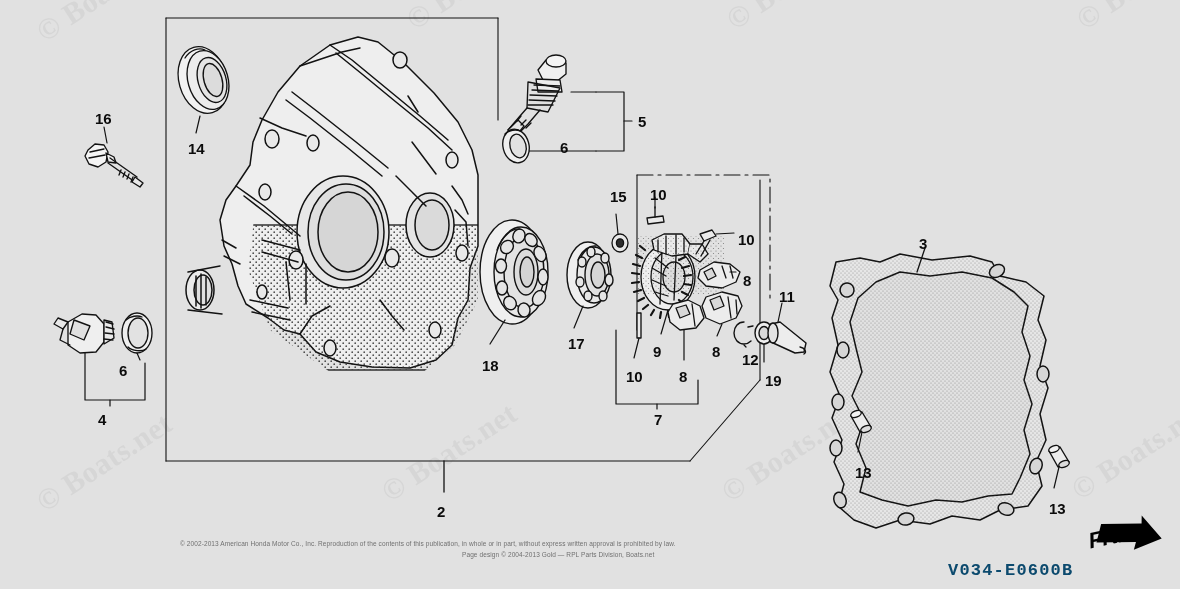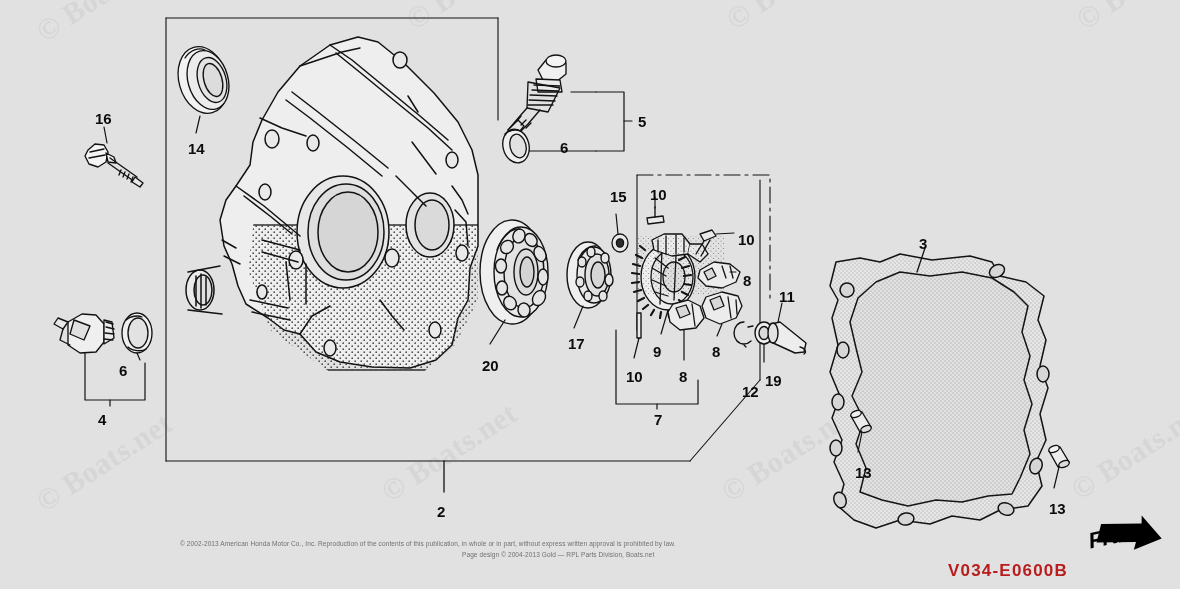--- a/index.html
+++ b/index.html
@@ -43,25 +43,25 @@
   .copy {
     position: absolute;
     font-family: "Liberation Sans", sans-serif;
     font-size: 6.5px;
     color: #707070;
     white-space: nowrap;
     letter-spacing: 0.1px;
   }
   .partno {
     position: absolute;
-    font-family: Liberation Sans, sans-serif;
+    font-family: Liberation Mono, monospace;
     font-weight: bold;
     font-size: 17px;
     letter-spacing: 1.2px;
-    color: #b91c1c;
+    color: #0c4a6e;
     white-space: nowrap;
   }
   .frtxt {
     position: absolute;
     font-family: "Liberation Sans", sans-serif;
     font-weight: bold;
     font-style: italic;
     font-size: 22px;
     color: #000;
     transform: rotate(-12deg);
@@ -461,25 +461,25 @@
       <div class="lbl" style="left: 98px; top: 411px;">4</div>
       <div class="lbl" style="left: 610px; top: 188px;">15</div>
       <div class="lbl" style="left: 650px; top: 186px;">10</div>
       <div class="lbl" style="left: 738px; top: 231px;">10</div>
       <div class="lbl" style="left: 626px; top: 368px;">10</div>
       <div class="lbl" style="left: 743px; top: 272px;">8</div>
       <div class="lbl" style="left: 712px; top: 343px;">8</div>
       <div class="lbl" style="left: 679px; top: 368px;">8</div>
       <div class="lbl" style="left: 653px; top: 343px;">9</div>
       <div class="lbl" style="left: 779px; top: 288px;">11</div>
-      <div class="lbl" style="left: 742px; top: 351px; margin-top: 32px;">12</div>
+      <div class="lbl" style="left: 742px; top: 351px;">12</div>
       <div class="lbl" style="left: 765px; top: 372px;">19</div>
       <div class="lbl" style="left: 654px; top: 411px;">7</div>
       <div class="lbl" style="left: 568px; top: 335px;">17</div>
-      <div class="lbl" style="left: 482px; top: 357px;">20</div>
+      <div class="lbl" style="left: 482px; top: 357px;">18</div>
       <div class="lbl" style="left: 437px; top: 503px;">2</div>
       <div class="lbl" style="left: 919px; top: 235px;">3</div>
       <div class="lbl" style="left: 855px; top: 464px;">13</div>
       <div class="lbl" style="left: 1049px; top: 500px;">13</div>
     </div>
 
   <div class="frtxt" style="left:1086px; top:529px;">FR.</div>
 
   <div class="copy" style="left:180px; top:540px;">© 2002-2013 American Honda Motor Co., Inc.  Reproduction of the contents of this publication, in whole or in part, without express written approval is prohibited by law.</div>
   <div class="copy" style="left:462px; top:551px;">Page design © 2004-2013 Gold — RPL Parts Division, Boats.net</div>

